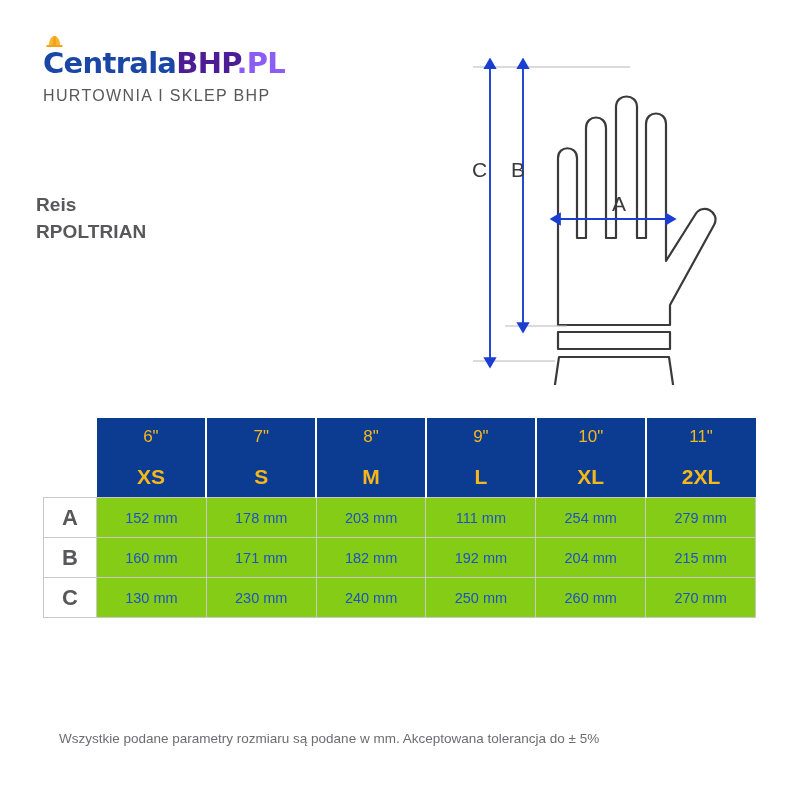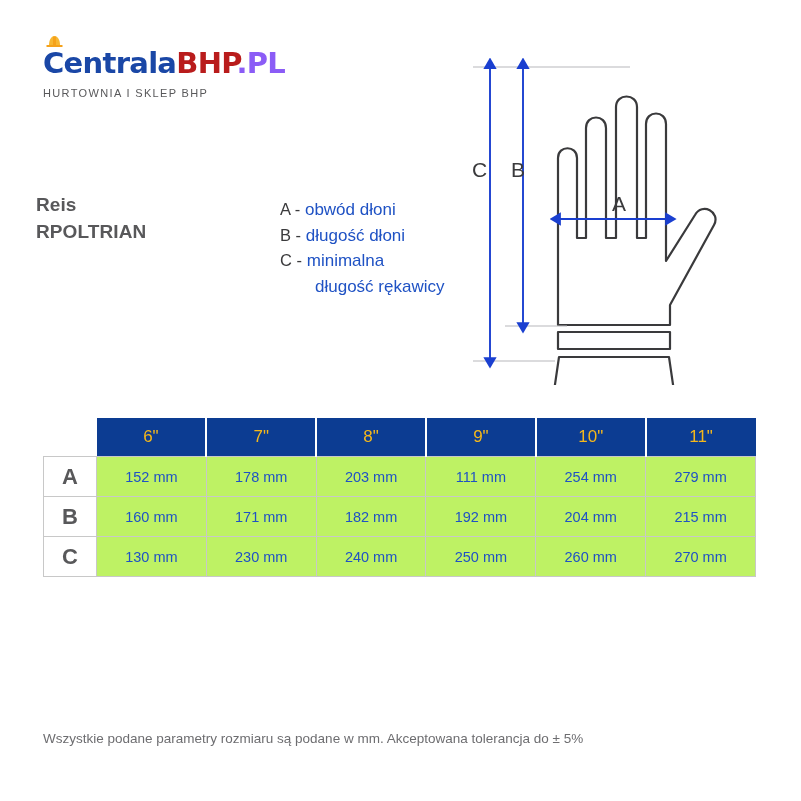--- a/index.html
+++ b/index.html
@@ -29,33 +29,33 @@
   #logo-wordmark {
     position: relative;
     font-family: "DejaVu Sans", sans-serif;
     font-weight: bold;
     font-size: 29px;
     letter-spacing: -0.7px;
     line-height: 34px;
     white-space: nowrap;
   }
   .logo-part-blue { color: #1a47a6; }
-  .logo-part-orange { color: #b91c1c; }
+  .logo-part-orange { color: #4c1d95; }
   .logo-part-pl { color: #8b5cf6; }
   #hardhat-icon {
     position: absolute;
     left: 2px;
     top: -12px;
     width: 19px;
     height: 14px;
   }
   #logo-tagline {
     margin-top: 7px;
     font-family: "Liberation Sans", sans-serif;
-    font-size: 11px;
+    font-size: 16px;
     letter-spacing: 1.35px;
     color: #58585a;
     white-space: nowrap;
   }
 
   
   #product-title {
     position: absolute;
     left: 36px;
     top: 192px;
@@ -165,27 +165,27 @@
     font-size: 22px;
     font-weight: bold;
     color: #58585a;
     background: #ffffff;
   }
   .data-cell {
     height: 39px;
     border: 1px solid #c8c8c8;
     font-size: 14.5px;
     color: #1f52c4;
-    background: #bef264;
+    background: #84cc16;
   }
 
   
   #footnote {
     position: absolute;
-    left: 43px;
+    left: 59px;
     top: 731px;
     font-size: 13.5px;
     color: #6d6d70;
     white-space: nowrap;
   }
 </style>
 </head>
 <body>
 
 <div id="page">
@@ -200,35 +200,20 @@
       <span class="logo-part-blue">Centrala</span><span class="logo-part-orange">BHP</span><span class="logo-part-pl">.PL</span>
     </div>
     <div id="logo-tagline">HURTOWNIA I SKLEP BHP</div>
   </div>
 
   <div id="product-title">
     <div>Reis</div>
     <div>RPOLTRIAN</div>
   </div>
 
-  <div id="legend">
-    <div class="legend-row">
-      <span class="legend-key">A -</span>
-      <span class="legend-desc">obwód dłoni</span>
-    </div>
-    <div class="legend-row">
-      <span class="legend-key">B -</span>
-      <span class="legend-desc">długość dłoni</span>
-    </div>
-    <div class="legend-row">
-      <span class="legend-key">C -</span>
-      <span class="legend-desc">minimalna</span>
-    </div>
-    <div class="legend-cont">długość rękawicy</div>
-  </div>
 
   <svg id="diagram" viewBox="0 0 330 345">
     <g fill="none" stroke="#3a3a3c" stroke-width="2.2" stroke-linejoin="round" stroke-linecap="round">
 
       <path d="M103 255
                L103 118
                C103 105, 122 105, 122 118
                L122 198
                L131 198
                L131 88
@@ -286,20 +271,29 @@
       <tr>
         <td class="corner-cell"></td>
         <td class="hdr-inch">6"</td>
         <td class="hdr-inch">7"</td>
         <td class="hdr-inch">8"</td>
         <td class="hdr-inch">9"</td>
         <td class="hdr-inch">10"</td>
         <td class="hdr-inch last">11"</td>
       </tr>
       <tr>
+        <td class="corner-cell"></td>
+        <td class="hdr-size">XS</td>
+        <td class="hdr-size">S</td>
+        <td class="hdr-size">M</td>
+        <td class="hdr-size">L</td>
+        <td class="hdr-size">XL</td>
+        <td class="hdr-size last">2XL</td>
+      </tr>
+      <tr>
         <td class="row-label">A</td>
         <td class="data-cell">152 mm</td>
         <td class="data-cell">178 mm</td>
         <td class="data-cell">203 mm</td>
         <td class="data-cell">111 mm</td>
         <td class="data-cell">254 mm</td>
         <td class="data-cell">279 mm</td>
       </tr>
       <tr>
         <td class="row-label">B</td>

